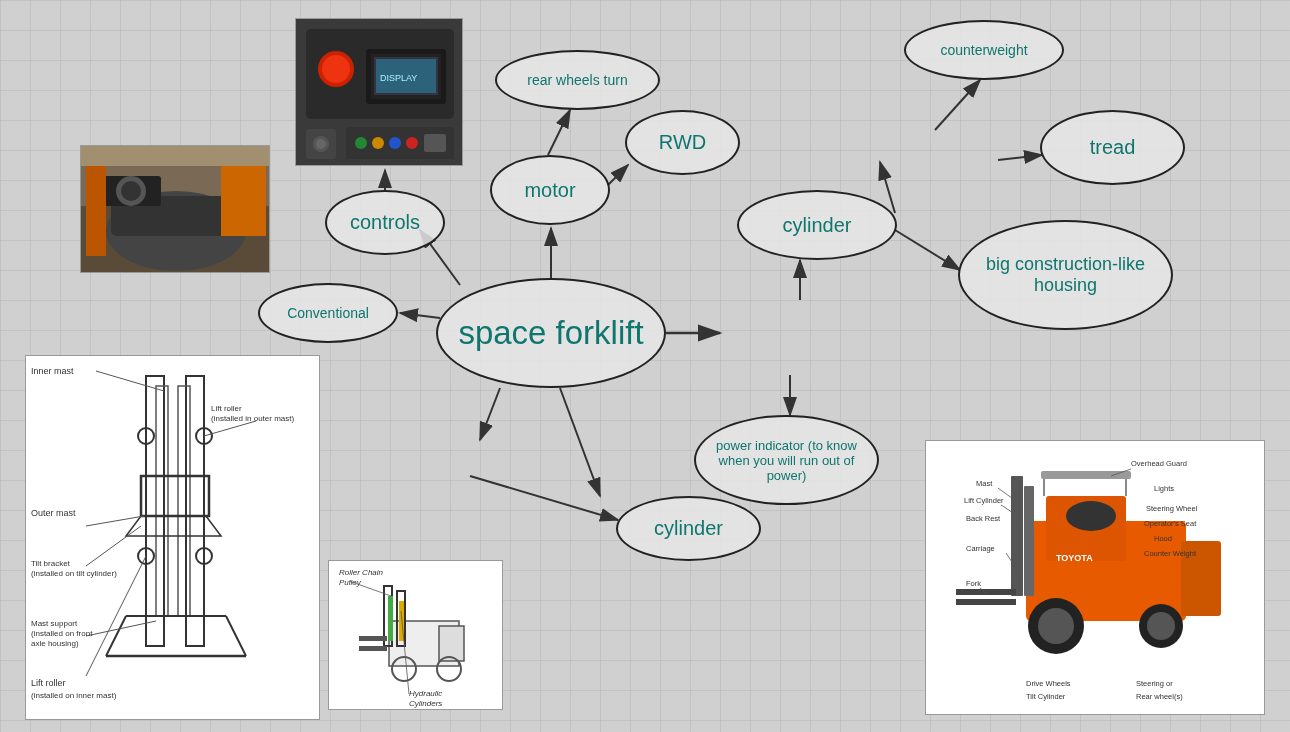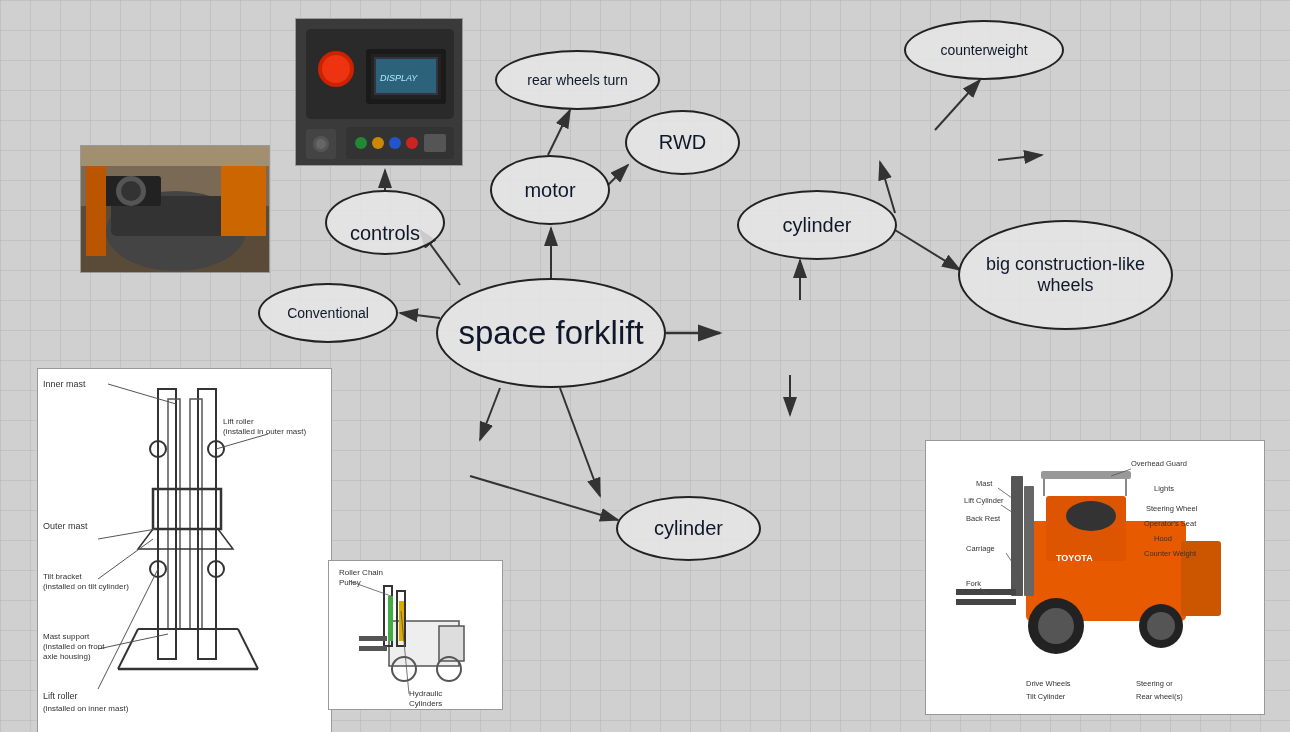--- a/index.html
+++ b/index.html
@@ -28,21 +28,21 @@
       position: absolute;
       border: 2.5px solid #222;
       border-radius: 50%;
       background: rgba(230,230,230,0.85);
       display: flex;
       align-items: center;
       justify-content: center;
       text-align: center;
       font-size: 15px;
       font-weight: 400;
-      color: #0f172a;
+      color: #0f766e;
       padding: 8px;
     }
 
     .node.large {
       font-size: 33px;
       font-weight: 500;
     }
 
     .node.medium {
       font-size: 20px;
@@ -115,21 +115,21 @@
     <path d="M 935 130 L 980 80" stroke="#333" stroke-width="2" fill="none" marker-end="url(#arrow)"></path>
 
     <path d="M 998 160 L 1042 155" stroke="#333" stroke-width="2" fill="none" marker-end="url(#arrow)"></path>
 
     <path d="M 385 190 L 385 170" stroke="#333" stroke-width="2" fill="none" marker-end="url(#arrow)"></path>
 
     <path d="M 470 476 L 618 520" stroke="#333" stroke-width="2" fill="none" marker-end="url(#arrow)"></path>
 
   </svg>
 
-  <div class="img-box" style="left:295px; top:18px; width:168px; height:148px;font-style:italic;">
+  <div class="img-box" style="left:295px; top:18px; width:168px; height:148px;">
     <svg viewBox="0 0 168 148" width="168" height="148">
 
       <rect width="168" height="148" fill="#3a3a3a"></rect>
       <rect x="10" y="10" width="148" height="90" fill="#2a2a2a" rx="5"></rect>
 
       <circle cx="40" cy="50" r="18" fill="#cc2200"></circle>
       <circle cx="40" cy="50" r="14" fill="#ee3311"></circle>
       <rect x="70" y="30" width="80" height="55" fill="#1a1a1a" rx="3"></rect>
       <rect x="75" y="35" width="70" height="45" fill="#222"></rect>
 
@@ -165,21 +165,21 @@
       <circle cx="50" cy="45" r="15" fill="#555"></circle>
       <circle cx="50" cy="45" r="10" fill="#333"></circle>
 
       <rect x="140" y="20" width="45" height="70" fill="#cc6600"></rect>
       <rect x="5" y="20" width="20" height="90" fill="#bb5500"></rect>
 
       <rect x="0" y="0" width="190" height="20" fill="rgba(200,180,140,0.5)"></rect>
     </svg>
   </div>
 
-  <div class="img-box" style="left:25px; top:368px; width:295px; height:365px;margin-left:12px;">
+  <div class="img-box" style="left:25px; top:355px; width:295px; height:365px;">
     <svg viewBox="0 0 295 365" width="295" height="365">
       <rect width="295" height="365" fill="white"></rect>
 
       <rect x="120" y="20" width="18" height="270" fill="none" stroke="#333" stroke-width="2"></rect>
       <rect x="160" y="20" width="18" height="270" fill="none" stroke="#333" stroke-width="2"></rect>
 
       <rect x="130" y="30" width="12" height="230" fill="none" stroke="#555" stroke-width="1.5"></rect>
       <rect x="152" y="30" width="12" height="230" fill="none" stroke="#555" stroke-width="1.5"></rect>
 
       <circle cx="120" cy="80" r="8" fill="none" stroke="#333" stroke-width="2"></circle>
@@ -209,21 +209,21 @@
       <line x1="130" y1="265" x2="60" y2="280" stroke="#555" stroke-width="1"></line>
       <text x="5" y="270" font-size="8" fill="#333" font-family="Arial">Mast support</text>
       <text x="5" y="280" font-size="8" fill="#333" font-family="Arial">(installed on front</text>
       <text x="5" y="290" font-size="8" fill="#333" font-family="Arial">axle housing)</text>
       <line x1="120" y1="200" x2="60" y2="320" stroke="#555" stroke-width="1"></line>
       <text x="5" y="330" font-size="9" fill="#333" font-family="Arial">Lift roller</text>
       <text x="5" y="342" font-size="8" fill="#333" font-family="Arial">(installed on inner mast)</text>
     </svg>
   </div>
 
-  <div class="img-box" style="left:328px; top:560px; width:175px; height:150px;">
+  <div class="img-box" style="left:328px; top:560px; width:175px; height:150px;font-style:italic;">
     <svg viewBox="0 0 175 150" width="175" height="150">
       <rect width="175" height="150" fill="white"></rect>
 
       <text x="10" y="14" font-size="8" fill="#333" font-family="Arial">Roller Chain</text>
       <text x="10" y="24" font-size="8" fill="#333" font-family="Arial">Pulley</text>
 
       <rect x="60" y="60" width="70" height="45" fill="#eee" stroke="#555" stroke-width="1.5"></rect>
 
       <rect x="110" y="65" width="25" height="35" fill="#ddd" stroke="#555" stroke-width="1.5"></rect>
 
@@ -299,50 +299,56 @@
   </div>
 
   <div class="node large" style="left:436px; top:278px; width:230px; height:110px;">
     <span>space forklift</span>
   </div>
 
   <div class="node medium" style="left:490px; top:155px; width:120px; height:70px;">
     <span>motor</span>
   </div>
 
-  <div class="node medium" style="left:325px; top:190px; width:120px; height:65px;align-items:flex-end;">
+  <div class="node medium" style="left:325px; top:190px; width:120px; height:65px;">
     <span>controls</span>
   </div>
 
   <div class="node small" style="left:258px; top:283px; width:140px; height:60px;">
     <span>Conventional</span>
   </div>
 
 
   <div class="node medium" style="left:616px; top:496px; width:145px; height:65px;">
     <span>cylinder</span>
   </div>
 
+  <div class="node xsmall" style="left:694px; top:415px; width:185px; height:90px;">
+    <span>power indicator (to know when you will run out of power)</span>
+  </div>
 
 
   <div class="node medium" style="left:737px; top:190px; width:160px; height:70px;">
     <span>cylinder</span>
   </div>
 
   <div class="node medium" style="left:625px; top:110px; width:115px; height:65px;">
     <span>RWD</span>
   </div>
 
   <div class="node small" style="left:495px; top:50px; width:165px; height:60px;">
     <span>rear wheels turn</span>
   </div>
 
 
   <div class="node small" style="left:904px; top:20px; width:160px; height:60px;">
     <span>counterweight</span>
   </div>
 
+  <div class="node medium" style="left:1040px; top:110px; width:145px; height:75px;">
+    <span>tread</span>
+  </div>
 
   <div class="node medium" style="left:958px; top:220px; width:215px; height:110px; font-size:18px;">
-    <span>big construction-like wheels</span>
+    <span>big construction-like housing</span>
   </div>
 
 </div>
 
 </body></html>

